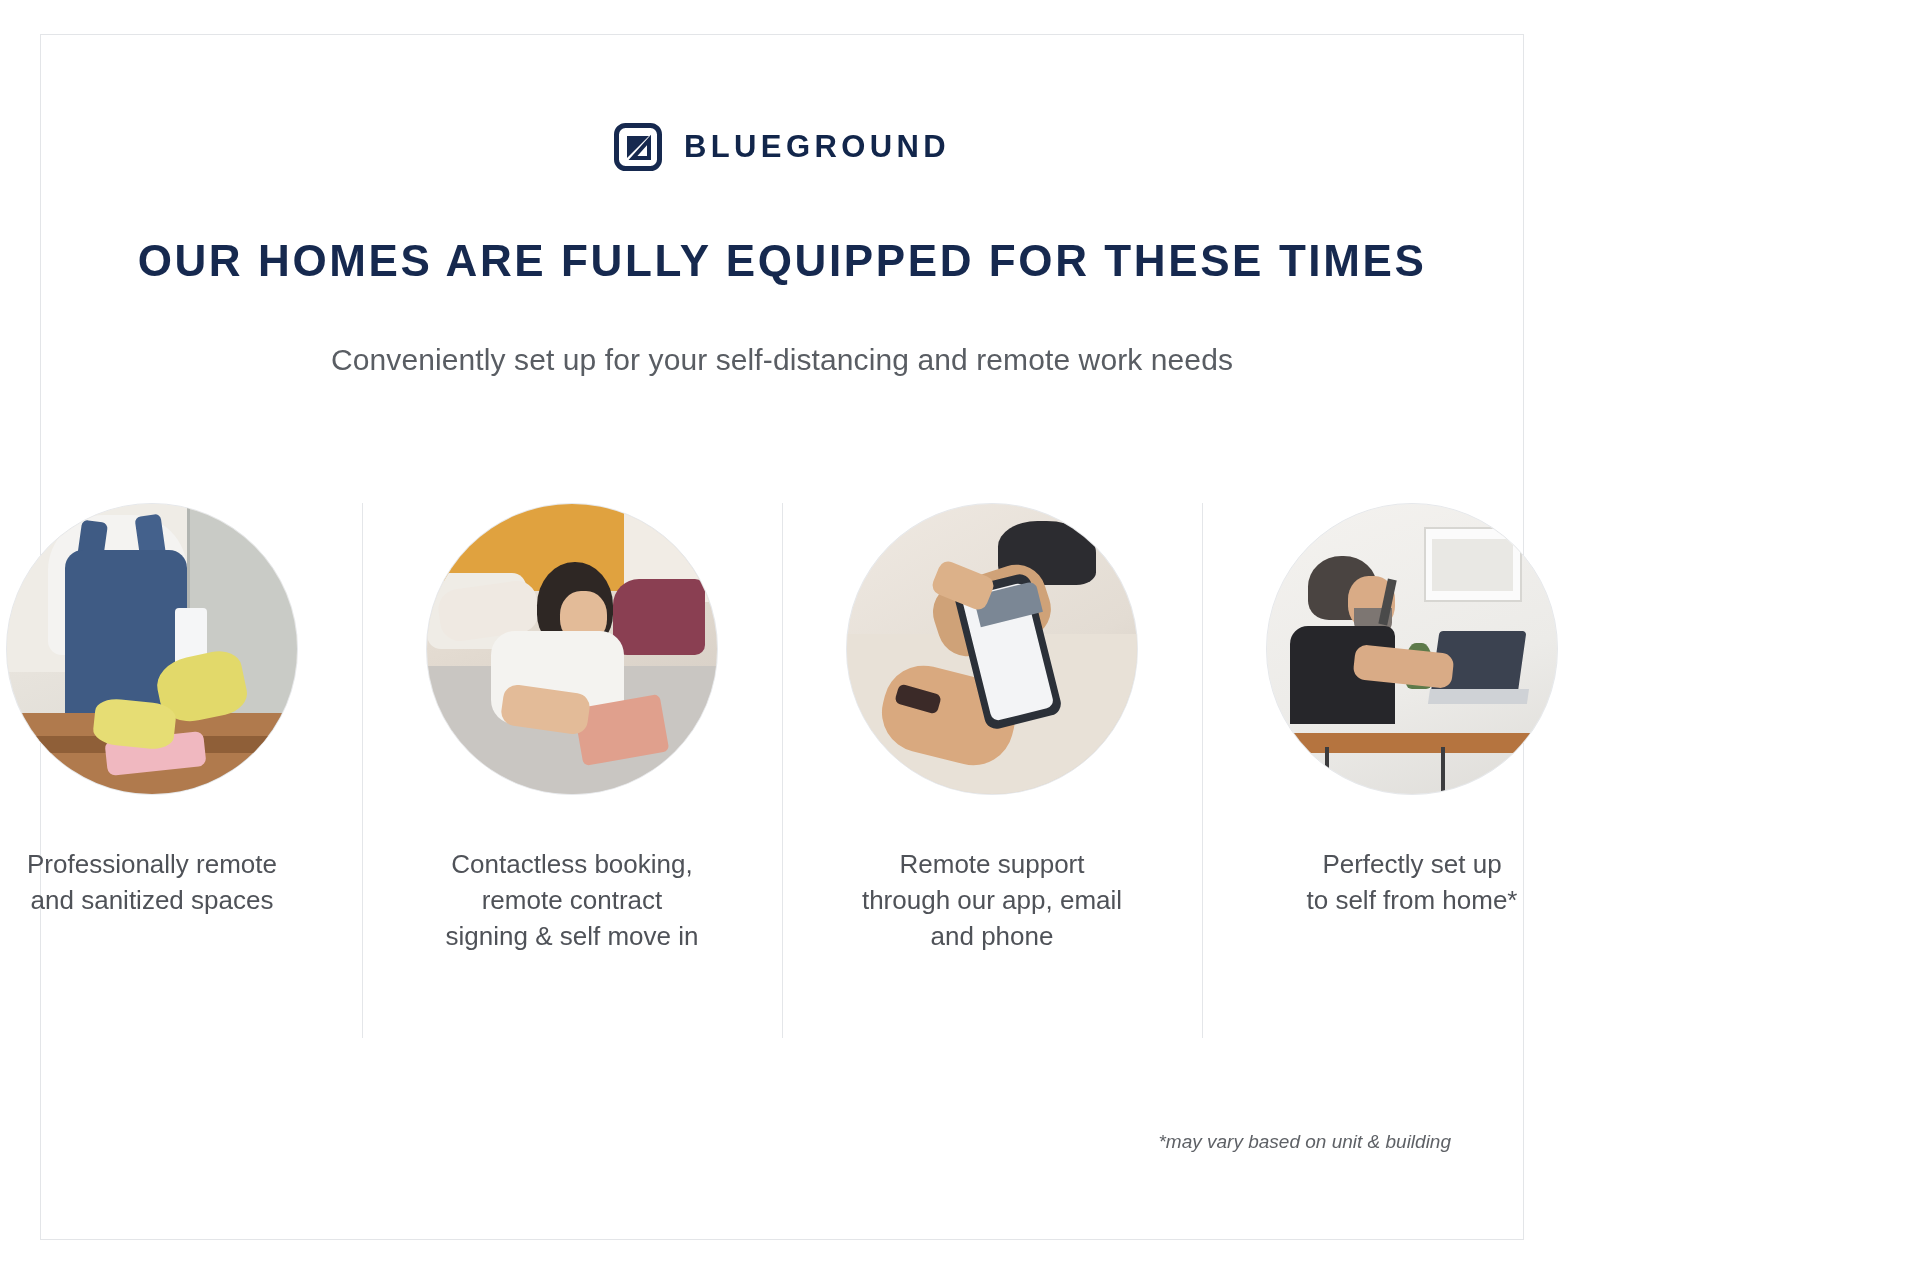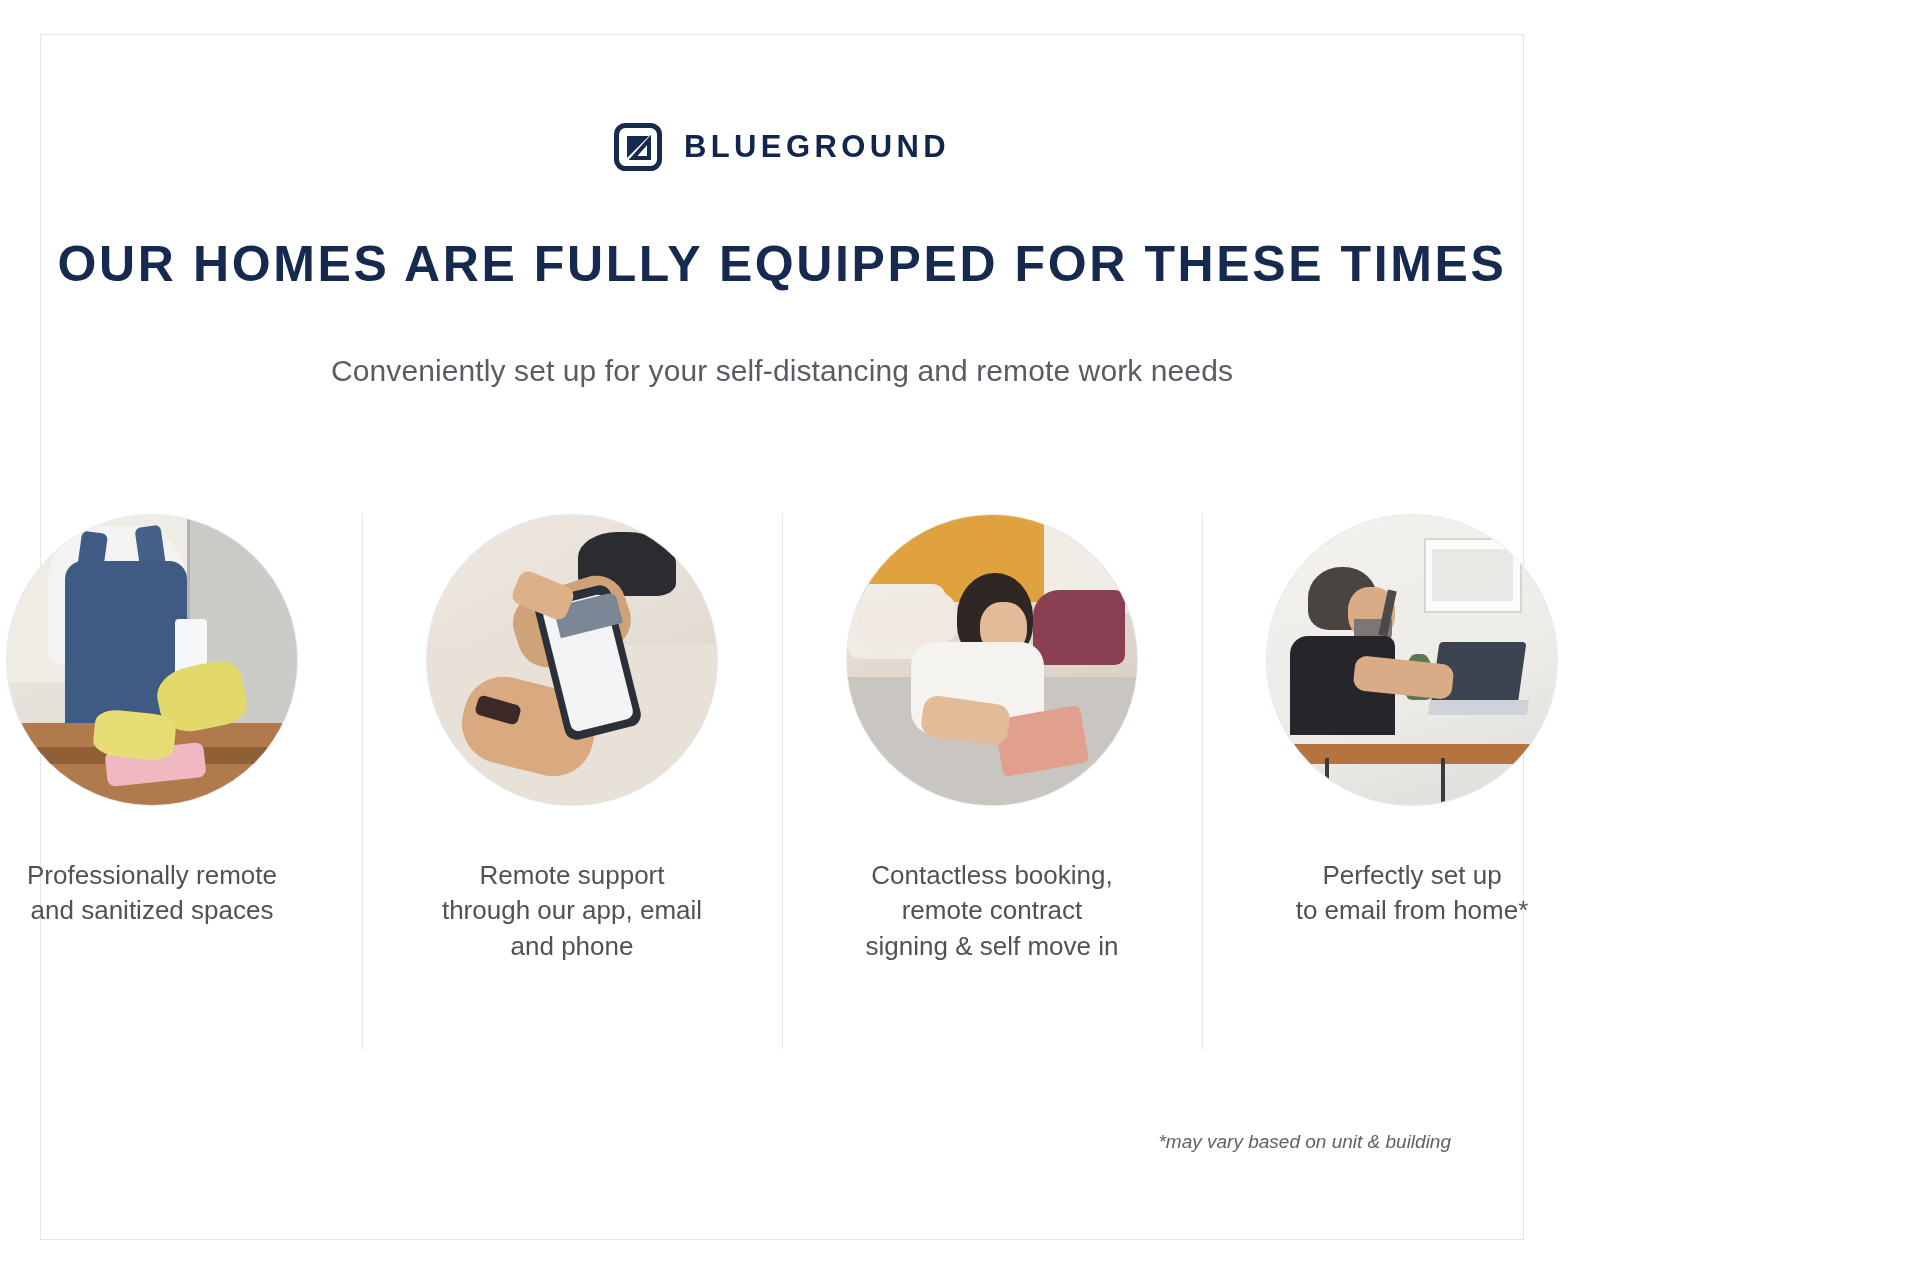--- a/index.html
+++ b/index.html
@@ -49,21 +49,21 @@
     font-size: 31px;
     font-weight: bold;
     letter-spacing: 4.4px;
     color: #12264b;
   }
 
   
   .headline {
     margin-top: 66px;
     font-family: "Liberation Sans", sans-serif;
-    font-size: 50px;
+    font-size: 44px;
     font-weight: bold;
     letter-spacing: 2.6px;
     color: #16294f;
     text-align: center;
     text-transform: uppercase;
     line-height: 1.1;
   }
   .subhead {
     margin-top: 28px;
     font-size: 30px;
@@ -236,57 +236,57 @@
               <div class="ph p1-glove2"></div>
           </div>
         </div>
         <div class="caption">Professionally remote
 and sanitized spaces</div>
       </div>
 
       <div class="feature">
         <div class="circle">
           <div class="photo">
-            <div class="ph p2-bg"></div>
-              <div class="ph p2-rug"></div>
-              <div class="ph p2-shoe"></div>
-            <div class="ph p2-sleeve"></div>
-              <div class="ph p2-arm"></div>
-              <div class="ph p2-band"></div>
-            <div class="ph p2-phone"></div>
-              <div class="ph p2-screen"></div>
-              <div class="ph p2-screen-top"></div>
-            <div class="ph p2-finger"></div>
-          </div>
-        </div>
-        <div class="caption">Remote support
-through our app, email
-and phone</div>
-      </div>
-
-      <div class="feature">
-        <div class="circle">
-          <div class="photo">
             <div class="ph p3-bg"></div>
               <div class="ph p3-headboard"></div>
               <div class="ph p3-wall"></div>
             <div class="ph p3-bed"></div>
               <div class="ph p3-pillow"></div>
               <div class="ph p3-legs"></div>
             <div class="ph p3-partner"></div>
               <div class="ph p3-hair"></div>
               <div class="ph p3-face"></div>
             <div class="ph p3-shirt"></div>
               <div class="ph p3-tablet"></div>
               <div class="ph p3-arm"></div>
           </div>
         </div>
         <div class="caption">Contactless booking,
 remote contract
 signing &amp; self move in</div>
+      </div>
+
+      <div class="feature">
+        <div class="circle">
+          <div class="photo">
+            <div class="ph p2-bg"></div>
+              <div class="ph p2-rug"></div>
+              <div class="ph p2-shoe"></div>
+            <div class="ph p2-sleeve"></div>
+              <div class="ph p2-arm"></div>
+              <div class="ph p2-band"></div>
+            <div class="ph p2-phone"></div>
+              <div class="ph p2-screen"></div>
+              <div class="ph p2-screen-top"></div>
+            <div class="ph p2-finger"></div>
+          </div>
+        </div>
+        <div class="caption">Remote support
+through our app, email
+and phone</div>
       </div>
 
       <div class="feature">
         <div class="circle">
           <div class="photo">
             <div class="ph p4-bg"></div>
               <div class="ph p4-frame"></div>
               <div class="ph p4-frame-in"></div>
             <div class="ph p4-desk"></div>
               <div class="ph p4-leg"></div>
@@ -296,20 +296,20 @@
               <div class="ph p4-plant"></div>
             <div class="ph p4-hair"></div>
               <div class="ph p4-face"></div>
               <div class="ph p4-beard"></div>
             <div class="ph p4-pen"></div>
               <div class="ph p4-body"></div>
               <div class="ph p4-arm"></div>
           </div>
         </div>
         <div class="caption">Perfectly set up
-to email from home*</div>
+to self from home*</div>
       </div>
 
     </div>
 
     <div class="footnote">*may vary based on unit &amp; building</div>
   </div>
 </div>
 
 </body></html>

